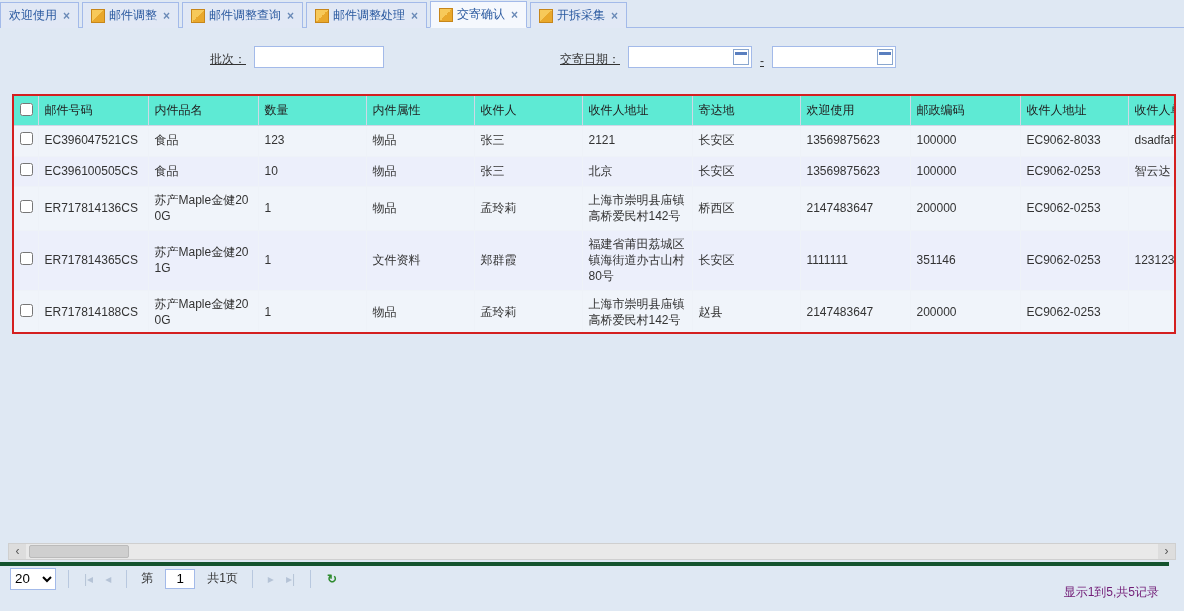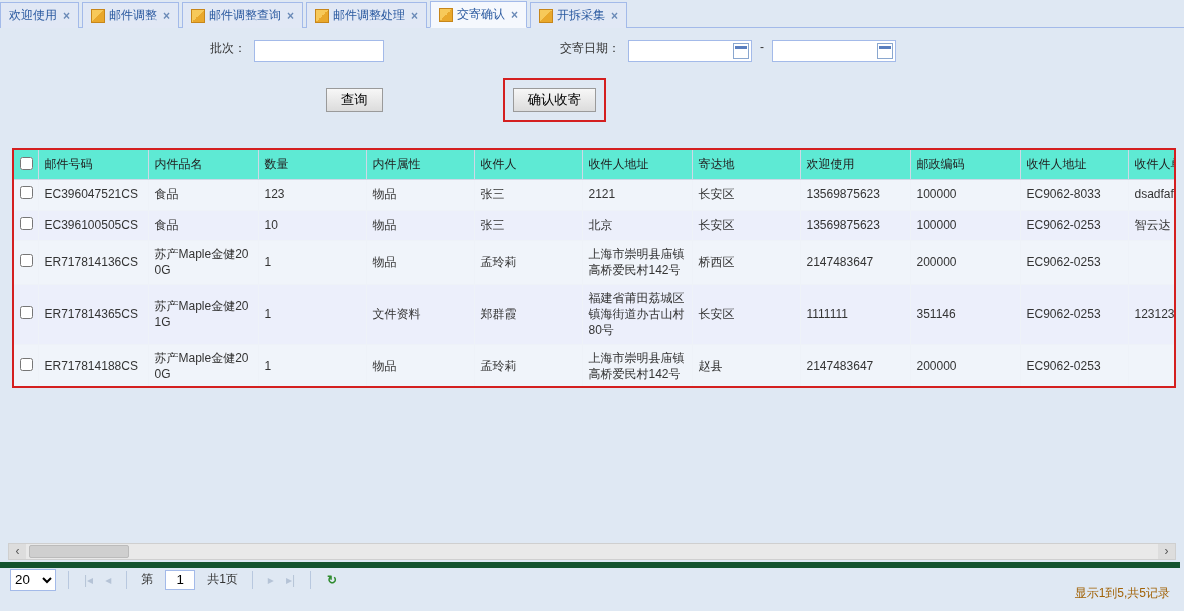--- a/index.html
+++ b/index.html
@@ -53,24 +53,25 @@
     font-weight:bold;
     padding-left:2px;
   }
   
   .filterbar {
     background:#dfe8f3;
     padding:12px 0 8px 0;
   }
   .filterrow {
     display:flex;
-    align-items:flex-start;
+    align-items:flex-end;
     gap:8px;
     padding-left:210px;
     height:28px;
+    text-decoration:underline;
   }
   .filterrow label { color:#333; }
   .textinp {
     height:22px;
     border:1px solid #a3bae9;
     background:#fff;
     width:130px;
     padding:0 4px;
   }
   .dateinp {
@@ -173,25 +174,25 @@
   .hscroll .thumb {
     position:absolute;
     left:20px; width:100px; top:1px; bottom:1px;
     background:#cfcfcf;
     border:1px solid #bbb;
     border-radius:2px;
   }
   
   .footer {
     position:absolute;
-    left:0; right:4px;
+    left:0; right:15px;
     top:562px;
     height:29px;
     background:#dfe8f3;
-    border-top:6px solid #14532d;
+    border-top:4px solid #14532d;
     display:flex;
     align-items:center;
     padding:0 10px;
     gap:6px;
   }
   .footer select {
     height:22px;
     border:1px solid #a3bae9;
     background:#fff;
     width:46px;
@@ -213,21 +214,21 @@
     margin:0 4px;
   }
   .refresh {
     color:#2e8b2e;
     font-weight:bold;
     cursor:pointer;
     padding:0 4px;
   }
   .footer .rightinfo {
     margin-left:auto;
-    color:#a16207;
+    color:#701a75;
     margin-top:27px;
   }
 </style>
 </head>
 <body>
 
 <div class="tabs" id="tabstrip">
     <div class="tab">
       <span>欢迎使用</span>
       <span class="close">×</span>
@@ -265,26 +266,20 @@
     <input class="textinp" value="" style="">
     <span style="width:160px"></span>
     <label>交寄日期：</label>
     <div class="dateinp">
       <span class="calicon"></span>
     </div>
     <span>-</span>
     <div class="dateinp">
       <span class="calicon"></span>
     </div>
-  </div>
-  <div class="btnrow">
-    <button class="btn">查询</button>
-    <span class="btn-highlight">
-      <button class="btn">确认收寄</button>
-    </span>
   </div>
 </div>
 
 <div class="gridwrap">
   <div style="overflow:hidden; height:100%;">
     <table class="grid">
       <thead>
           <tr id="gridhead">
             <th class="chkcell" style="width: 24px;"><input type="checkbox" style=""></th>
             <th style="width: 110px;">邮件号码</th>

